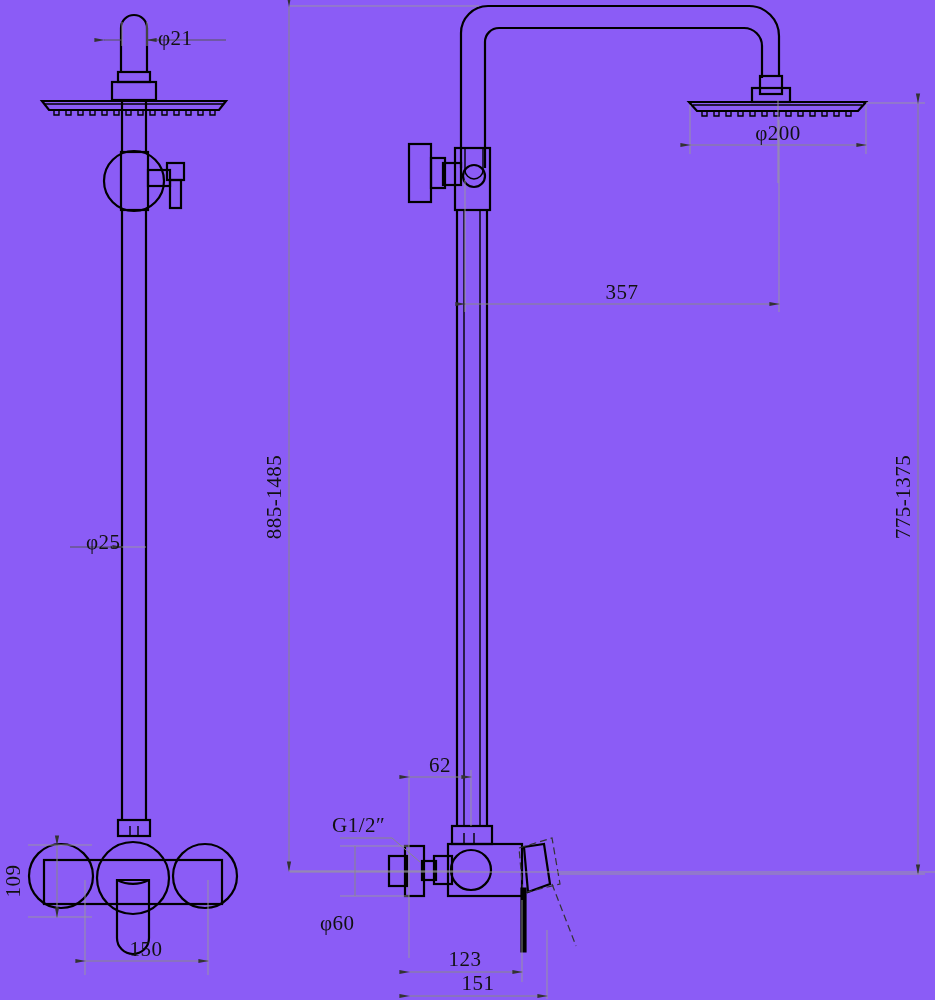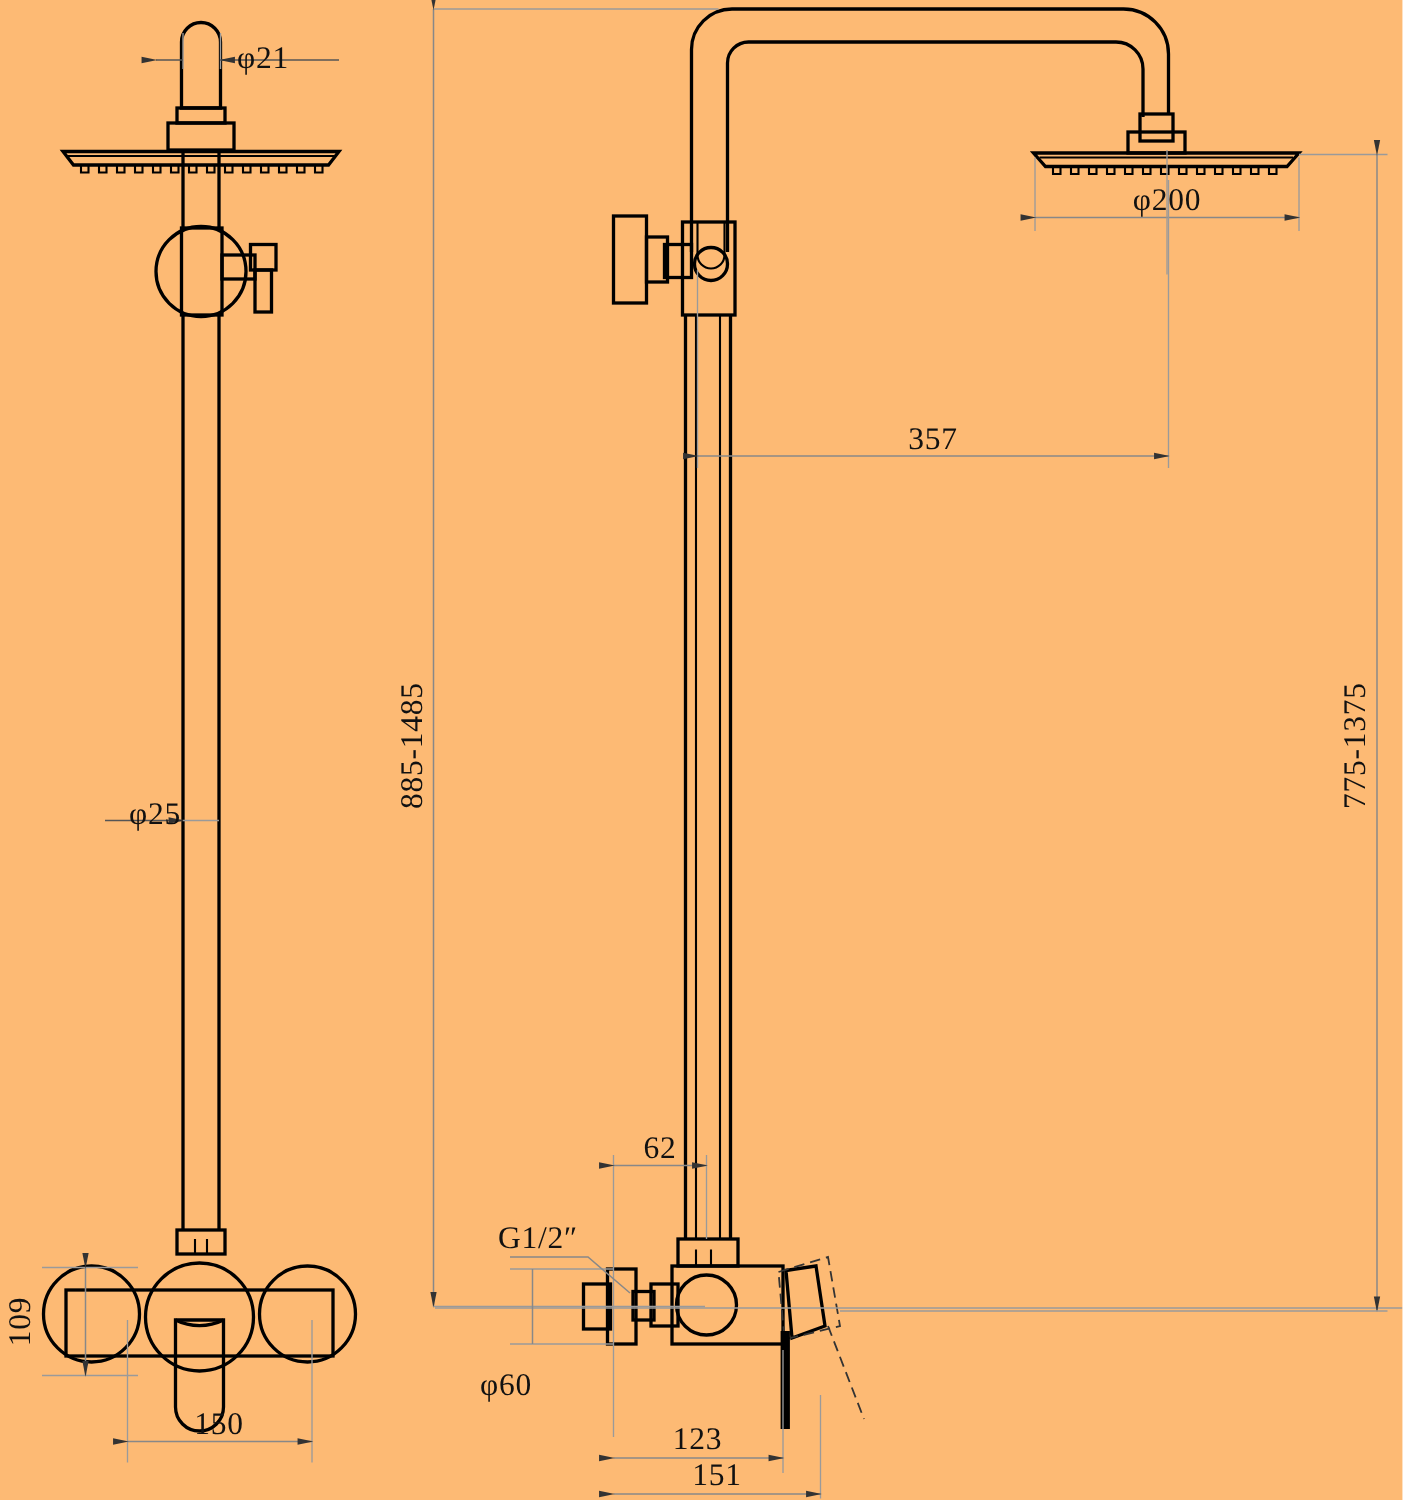--- a/index.html
+++ b/index.html
@@ -4,21 +4,21 @@
 <style>
   html, body {
     margin: 0;
     padding: 0;
     background: #ffffff;
   }
   #sheet {
     position: relative;
     width: 935px;
     height: 1000px;
-    background: #fdba74;
+    background: #8b5cf6;
     font-family: "Liberation Serif", serif;
     overflow: hidden;
   }
   svg.draw {
     position: absolute;
     left: 0;
     top: 0;
     width: 935px;
     height: 1000px;
   }

